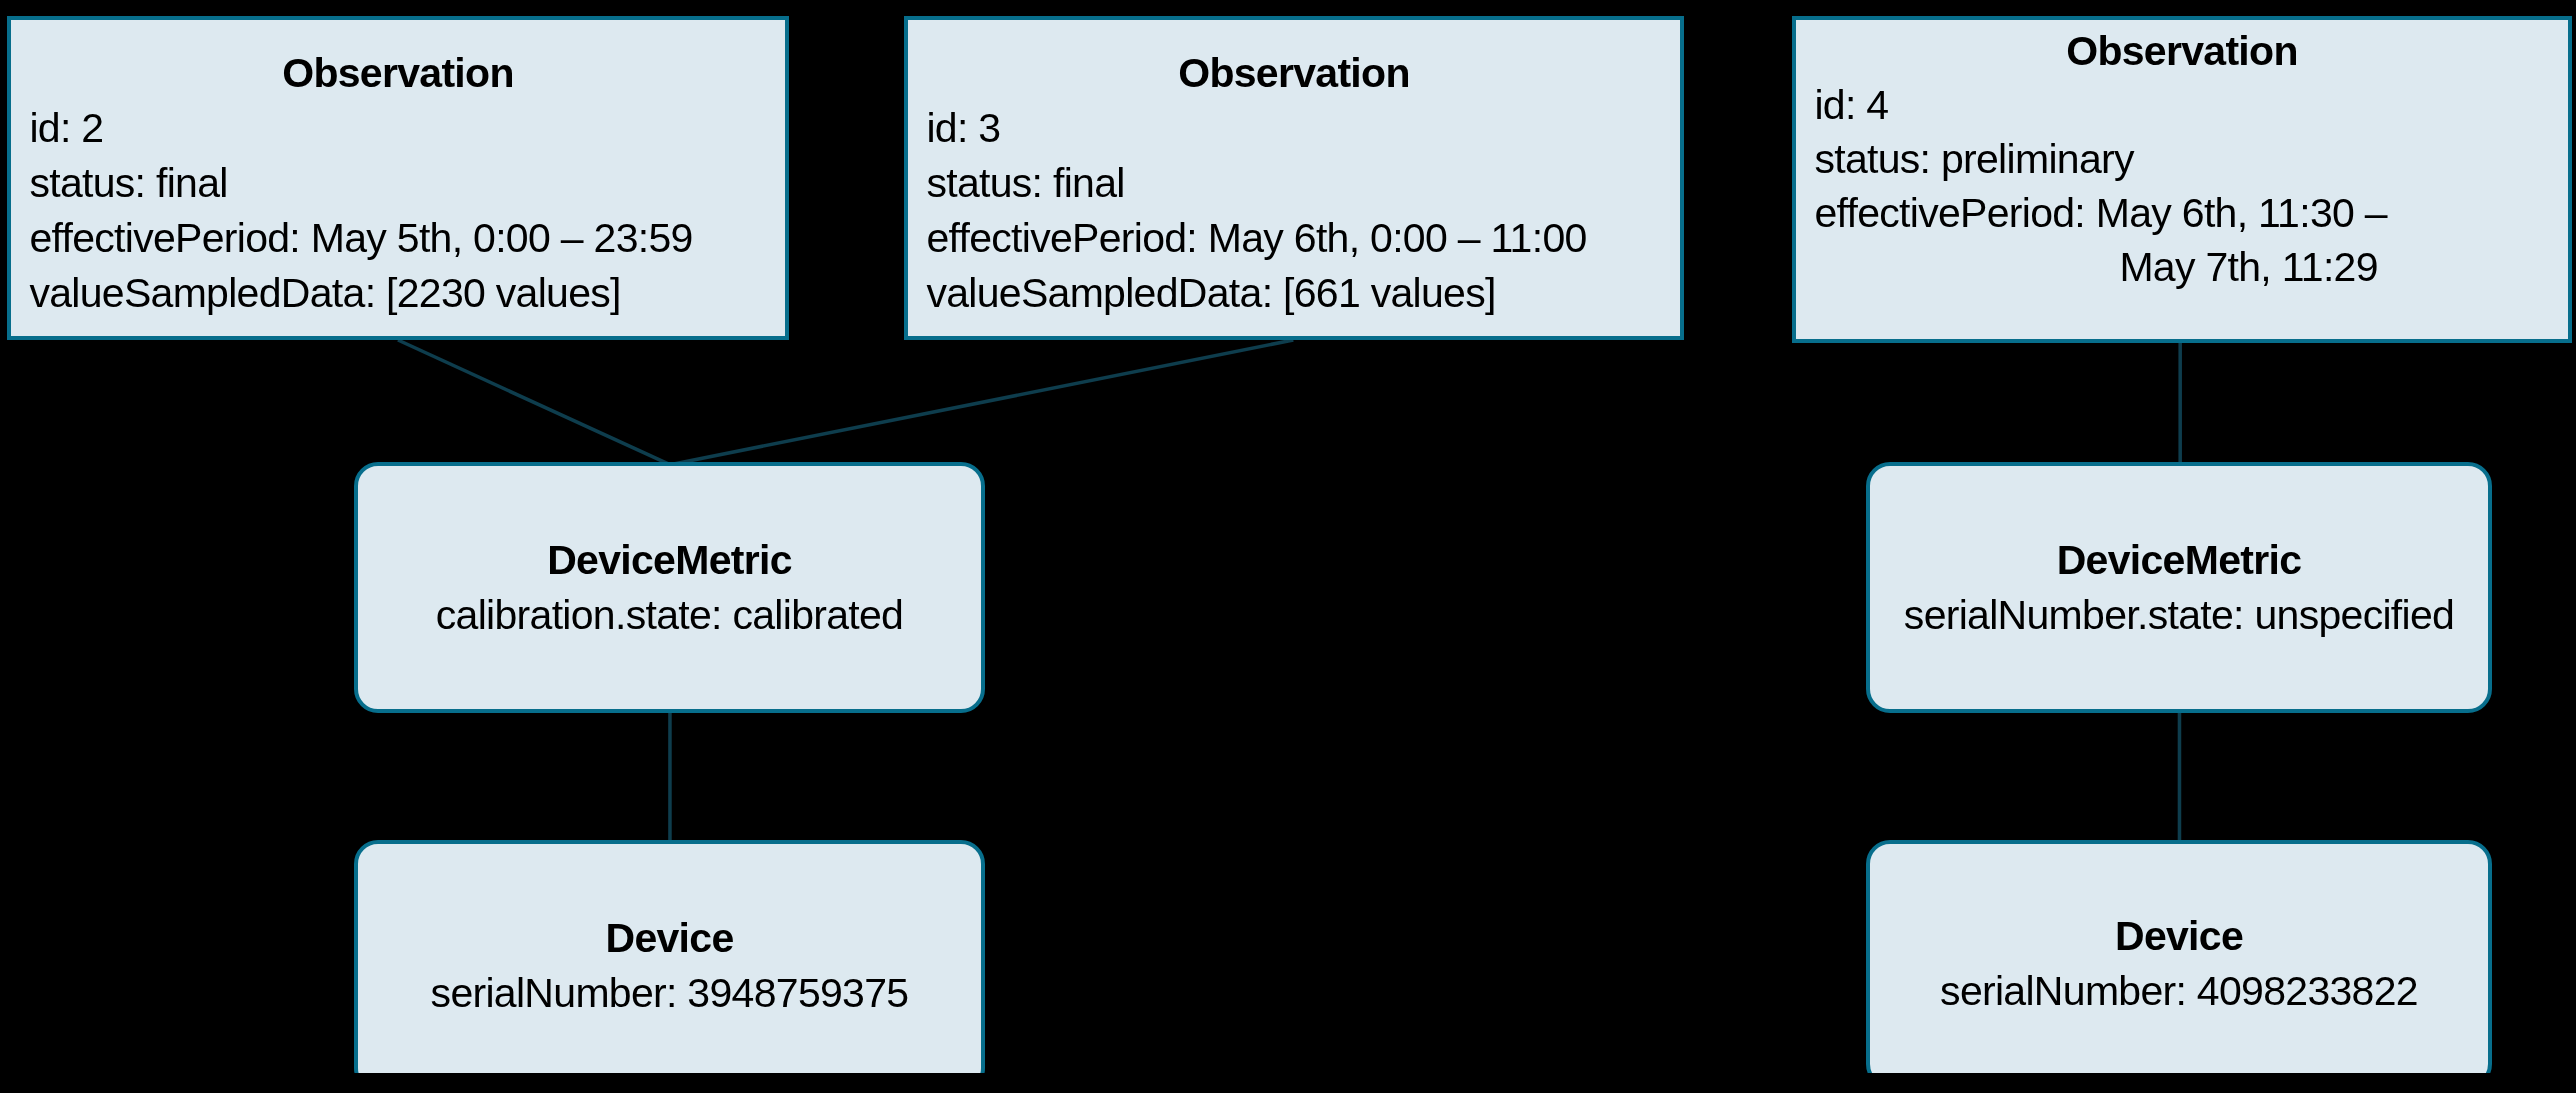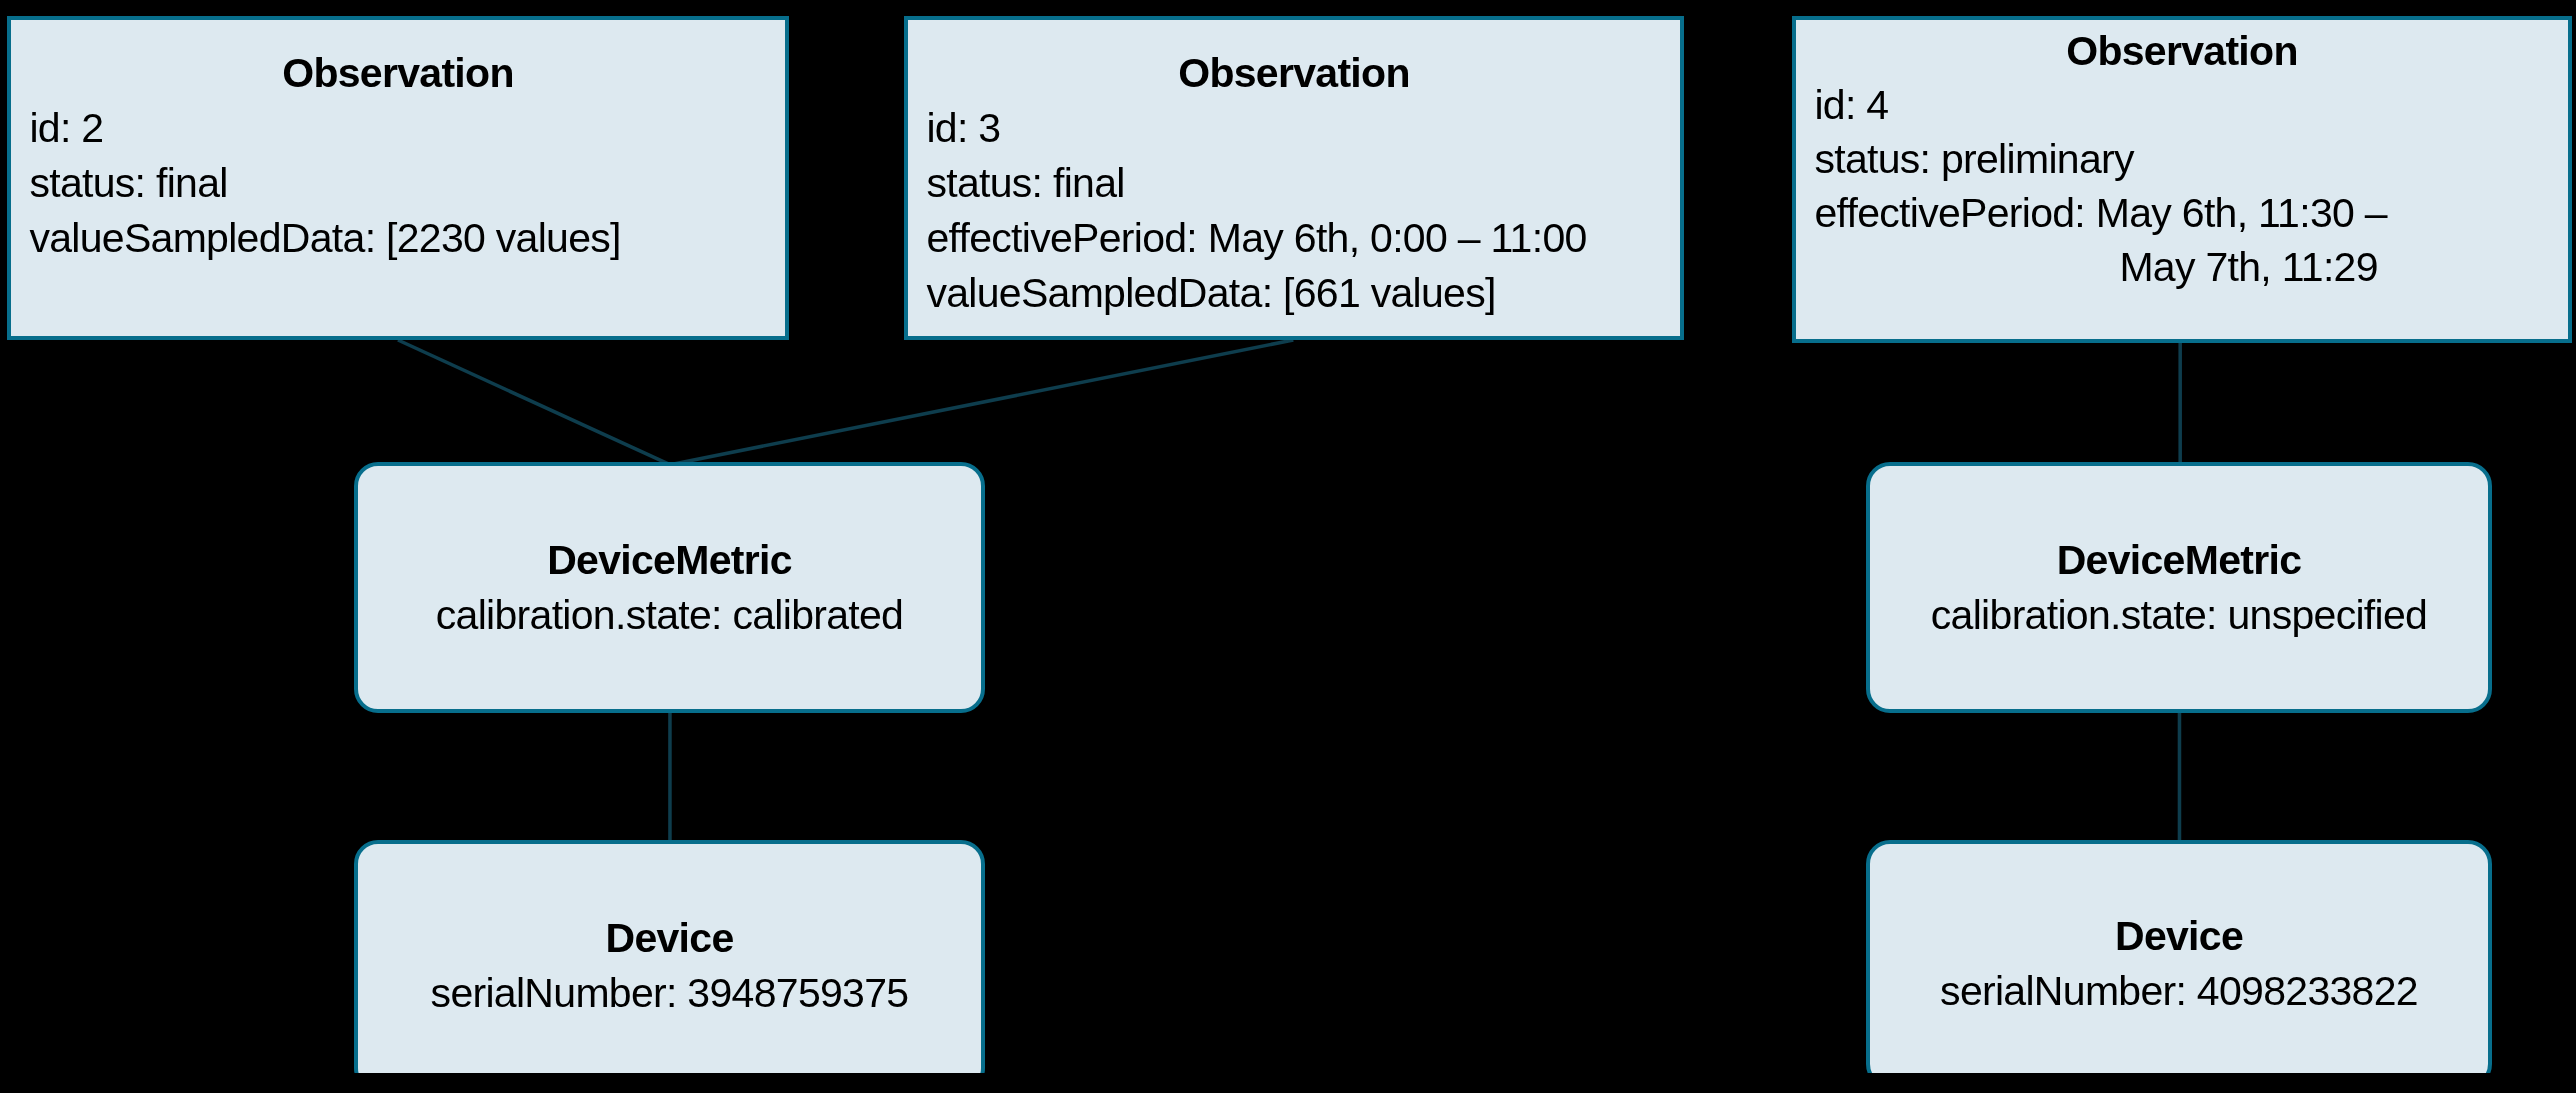--- a/index.html
+++ b/index.html
@@ -81,20 +81,21 @@
     <line x1="1825" y1="480" x2="945" y2="656"></line>
     <line x1="3077" y1="481" x2="3077" y2="656"></line>
     <line x1="945" y1="1006" x2="945" y2="1187"></line>
     <line x1="3076" y1="1006" x2="3076" y2="1187"></line>
   </svg>
 
   <div id="obs1" class="node obs">
     <div class="line title">Observation</div>
     <div class="line">id: 2</div>
     <div class="line">status: final</div>
+    <div class="line">effectivePeriod: May 5th, 0:00 – 23:59</div>
     <div class="line">valueSampledData: [2230 values]</div>
   </div>
 
   <div id="obs2" class="node obs">
     <div class="line title">Observation</div>
     <div class="line">id: 3</div>
     <div class="line">status: final</div>
     <div class="line">effectivePeriod: May 6th, 0:00 – 11:00</div>
     <div class="line">valueSampledData: [661 values]</div>
   </div>
@@ -107,21 +108,21 @@
     <div class="line indent-line">May 7th, 11:29</div>
   </div>
 
   <div id="dm1" class="node center-box">
     <div class="line title">DeviceMetric</div>
     <div class="line">calibration.state: calibrated</div>
   </div>
 
   <div id="dm2" class="node center-box">
     <div class="line title">DeviceMetric</div>
-    <div class="line">calibration.state: unspecified</div>
+    <div class="line">serialNumber.state: unspecified</div>
   </div>
 
   <div id="dev1" class="node center-box">
     <div class="line title">Device</div>
     <div class="line">serialNumber: 3948759375</div>
   </div>
 
   <div id="dev2" class="node center-box">
     <div class="line title">Device</div>
     <div class="line">serialNumber: 4098233822</div>

